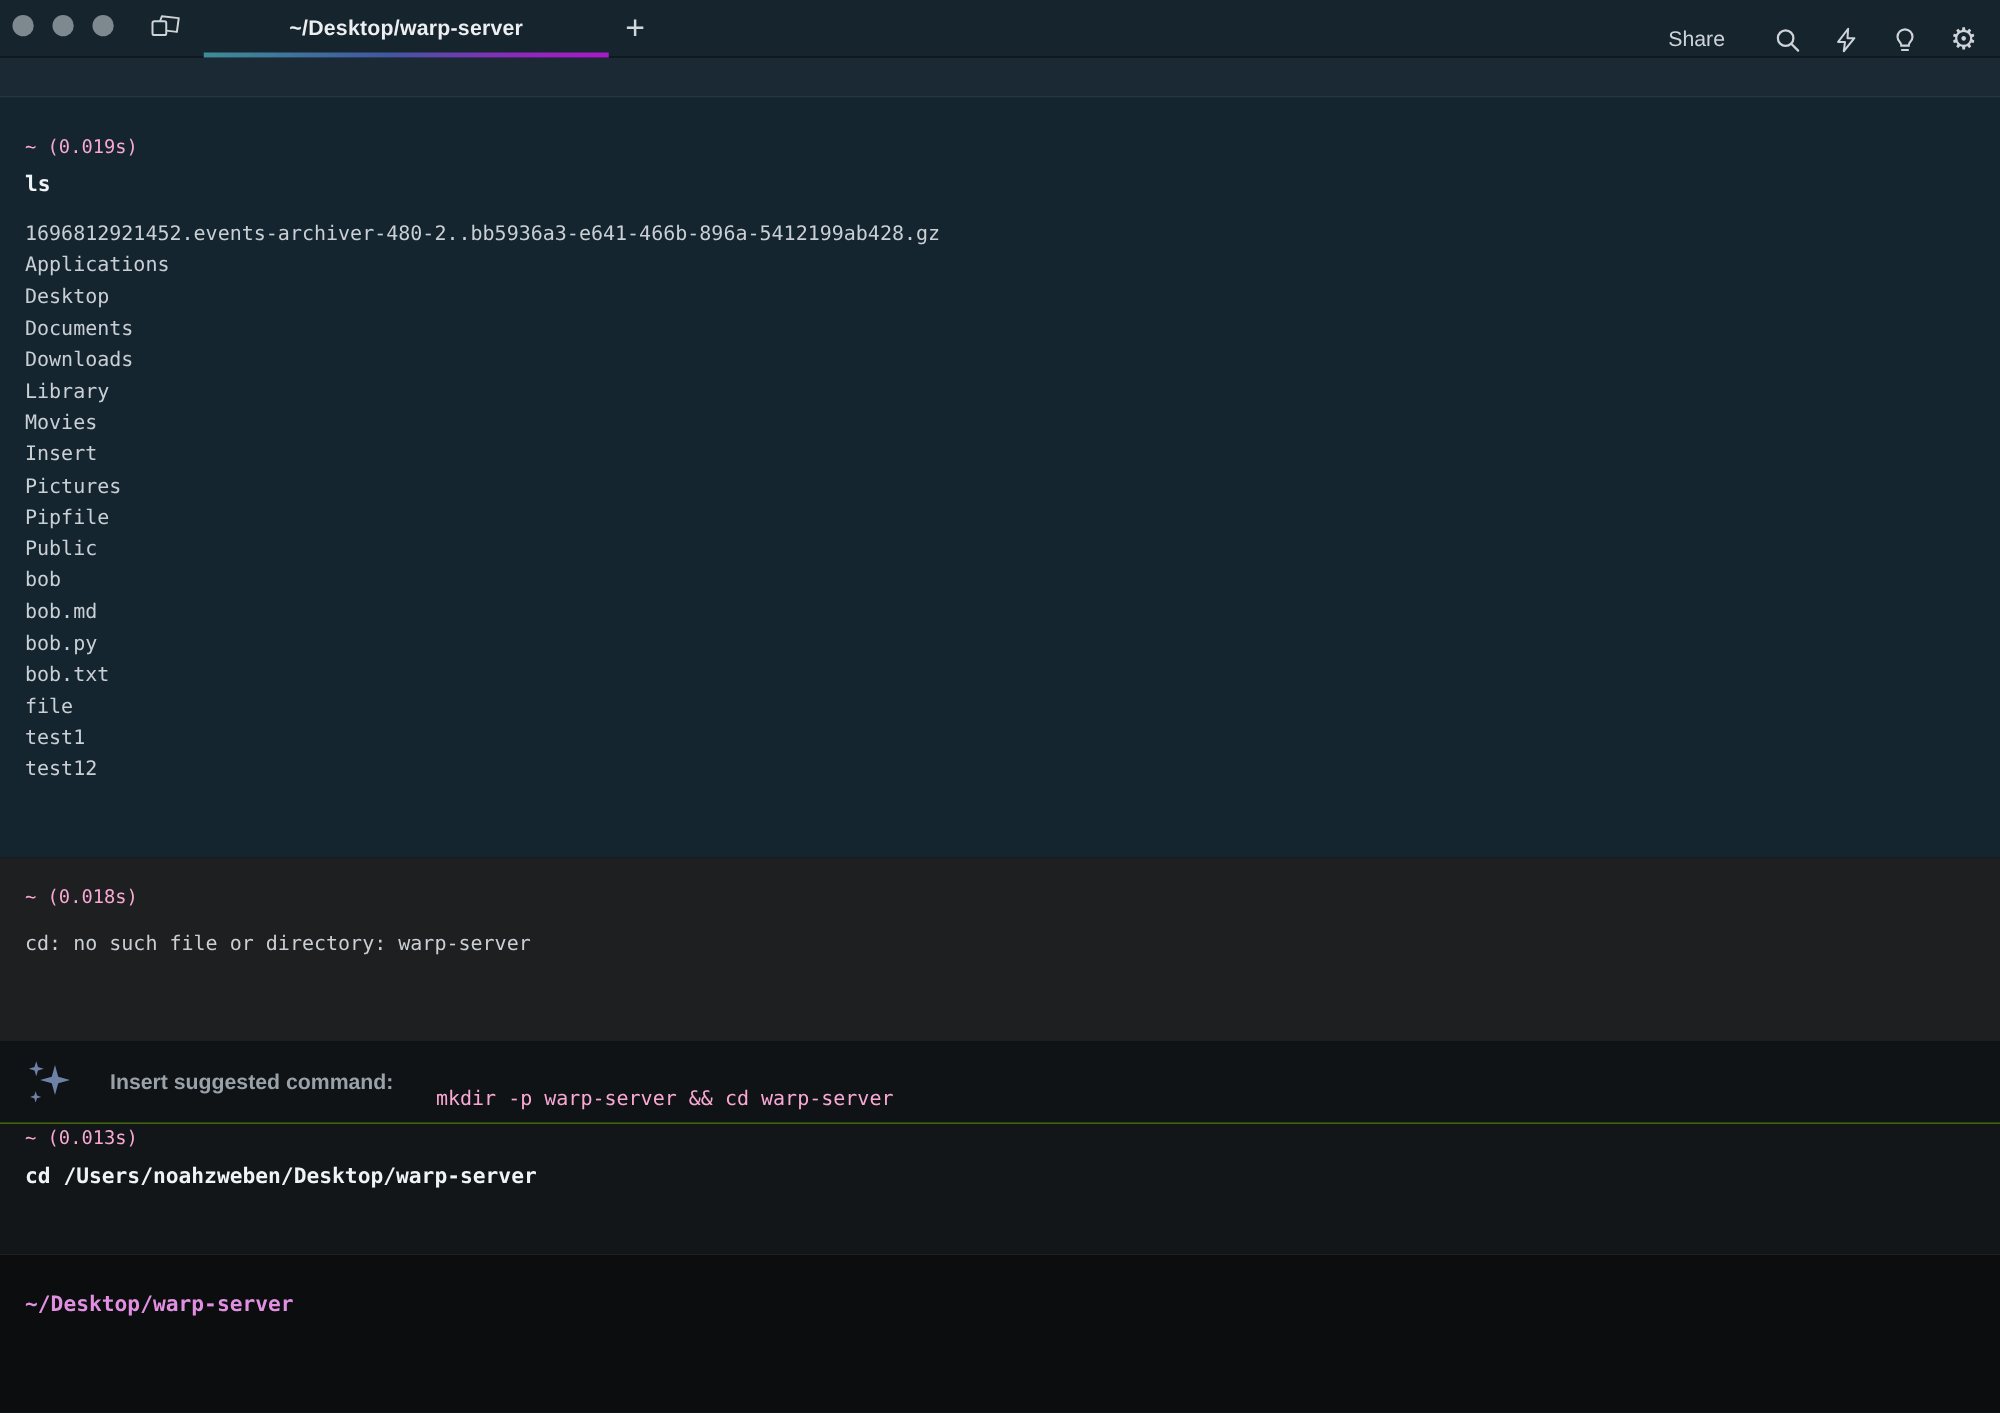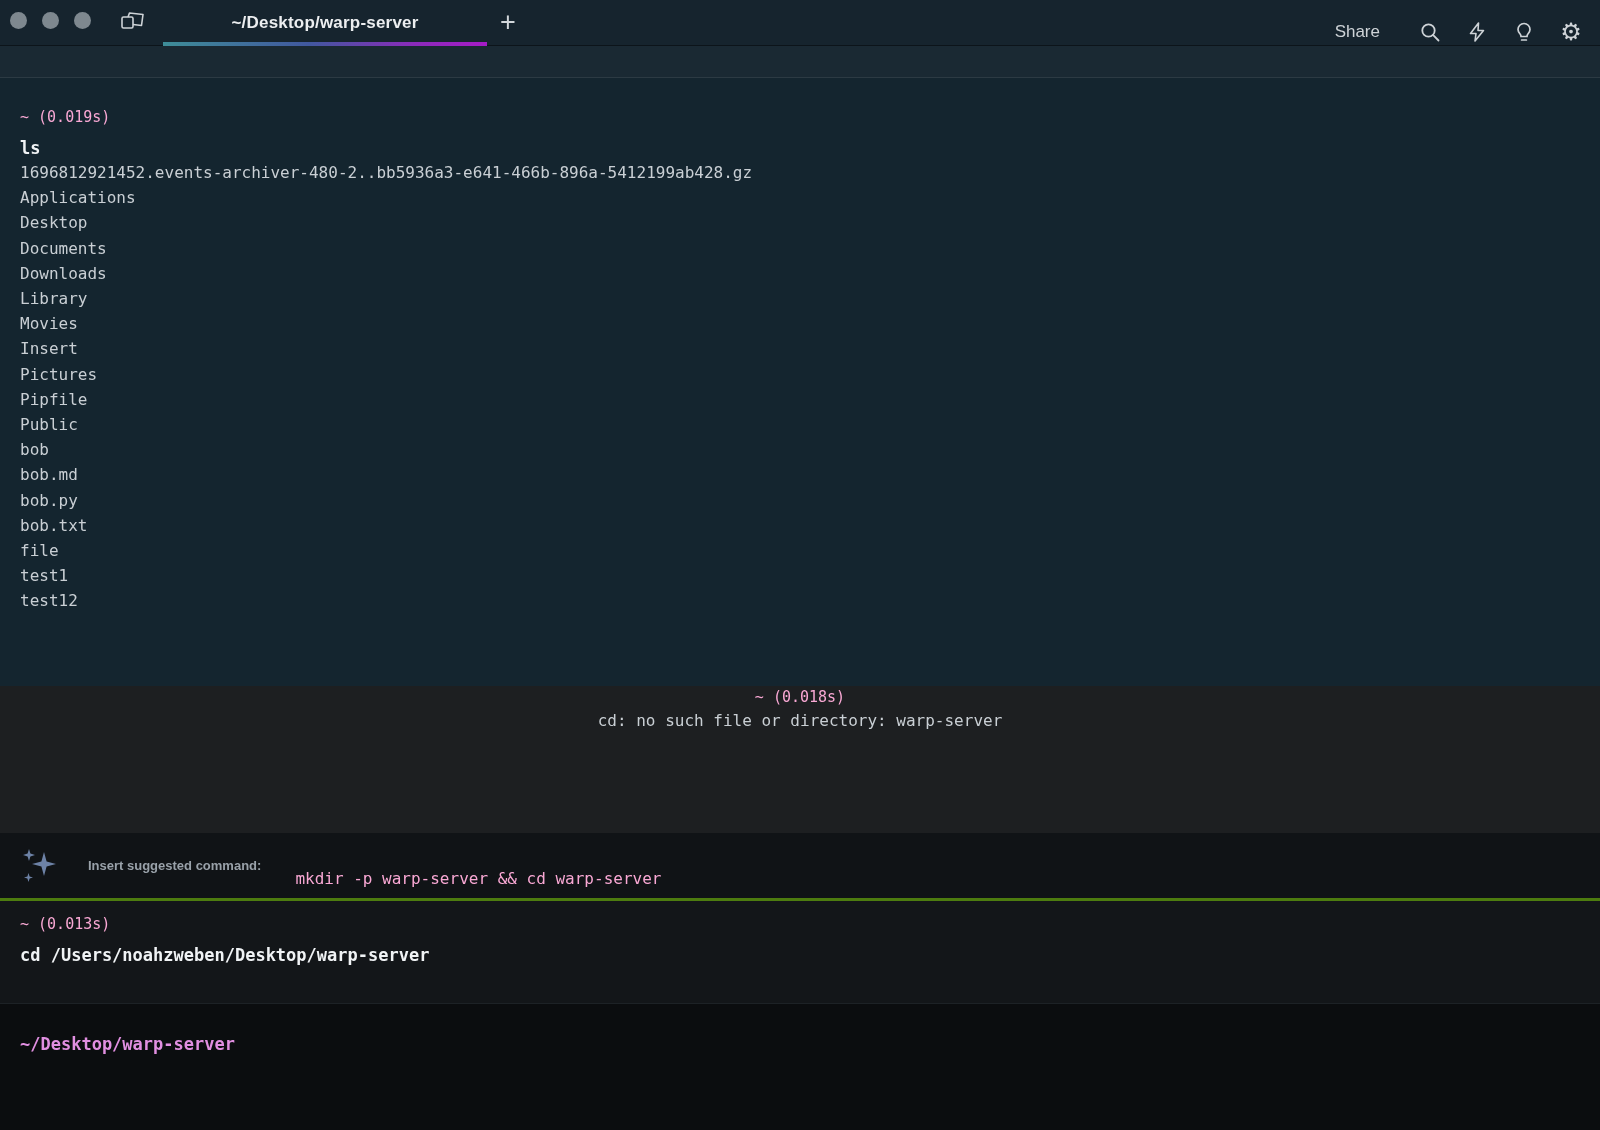--- a/index.html
+++ b/index.html
@@ -78,53 +78,52 @@
   }
   .block { padding: 0 20px; }
   .block-1 {
     flex: 0 0 608px;
     background: #14252f;
     padding-top: 28px;
   }
   .block-2 {
     flex: 0 0 147px;
     background: #1d1f21;
-    padding-top: 0;
-    text-align: center;
+    padding-top: 20px;
   }
   .block-3 {
     flex: 0 0 105px;
     background: #131619;
-    border-top: 3px solid #4d7c0f;
-    padding-top: 12px;
+    border-top: 1px solid #4d7c0f;
+    padding-top: 0;
   }
   .block-header {
     color: #f9a8d4; font-size: 15px; line-height: 22px;
   }
   .block-command {
     color: #f0f3f5; font-size: 17px; font-weight: bold;
     line-height: 24px; margin-top: 8px;
   }
-  .block-output { }
+  .block-output { margin-top: 14px; }
   .output-line {
     color: #c9cfd4; font-size: 16px; line-height: 25.2px;
     white-space: pre;
   }
 
   
   .suggestion {
     flex: 0 0 65px;
     background: #101316;
     display: flex; align-items: center;
     padding-left: 22px;
     cursor: pointer;
   }
   .sparkles-wrap { width: 36px; height: 40px; }
   .suggestion-label {
-    color: #99a1a9; font-size: 13px; font-weight: bold;
+    color: #99a1a9; font-size: 17px; font-weight: bold;
     margin-left: 30px;
   }
   .suggestion-command {
     color: #f9a8d4; font-size: 16px; margin-left: 34px; margin-top: 26px;
   }
 
   
   .prompt-area {
     flex: 1 1 auto;
     background: #0b0d0f;

